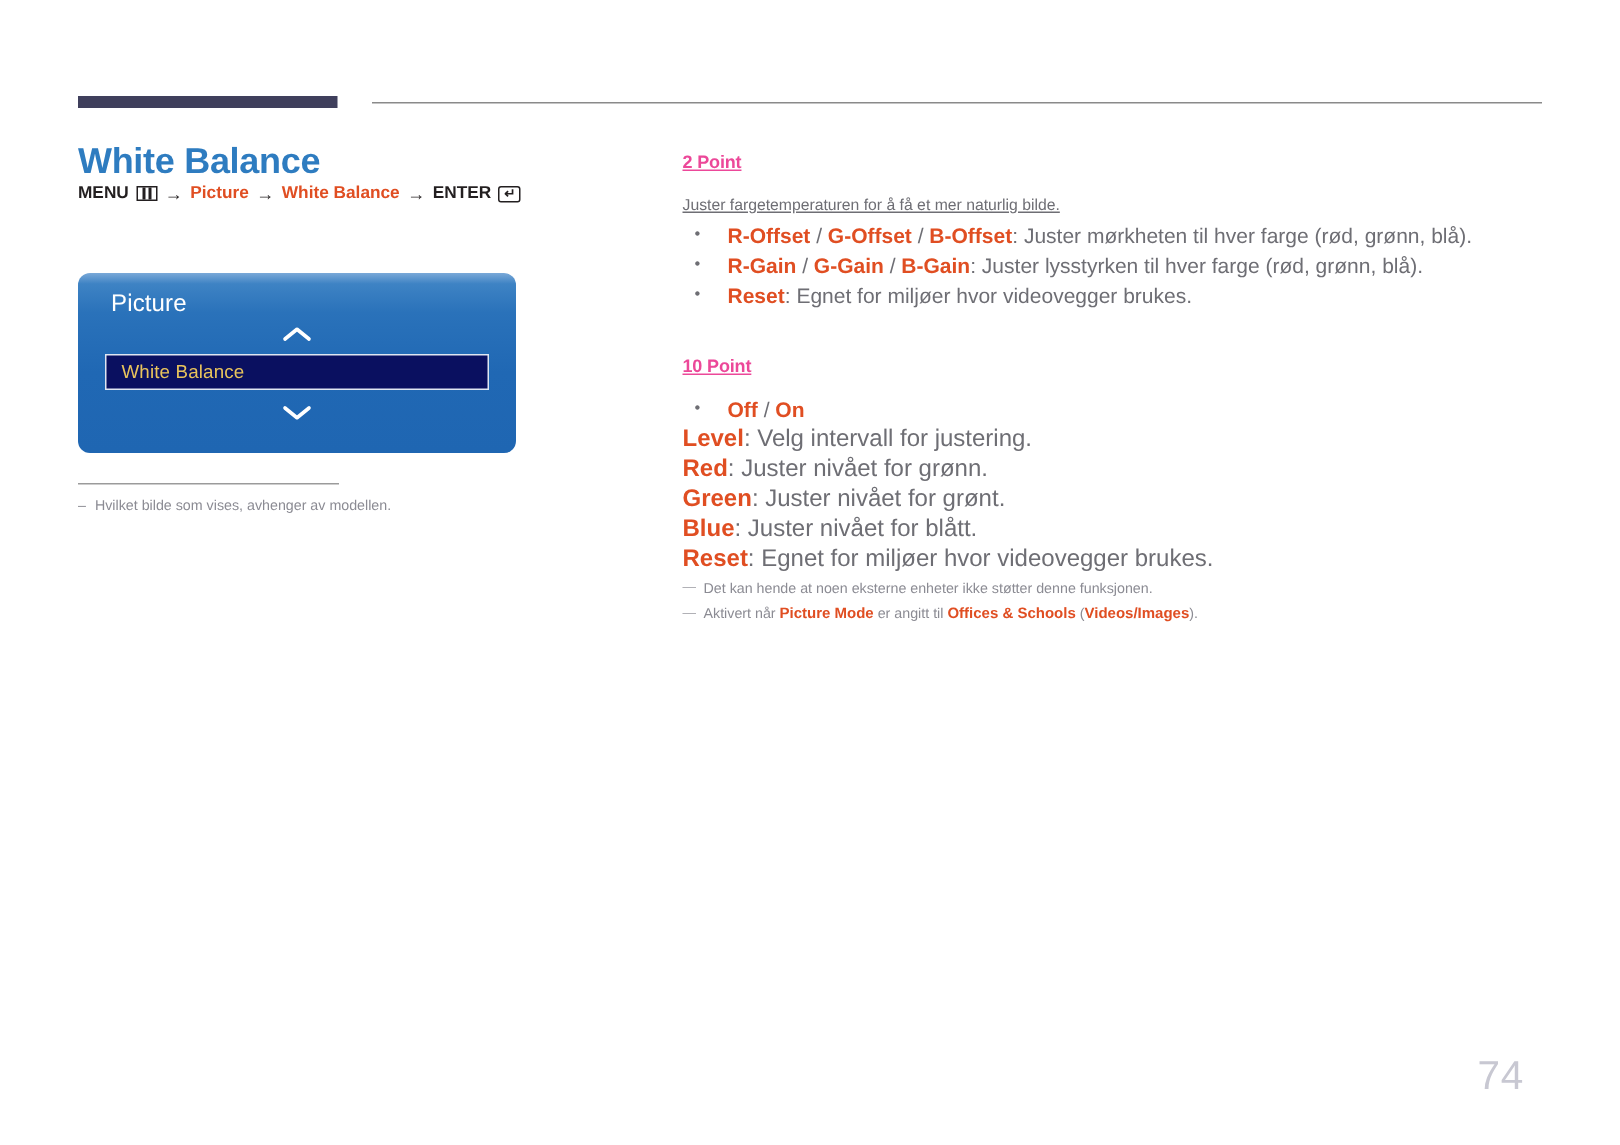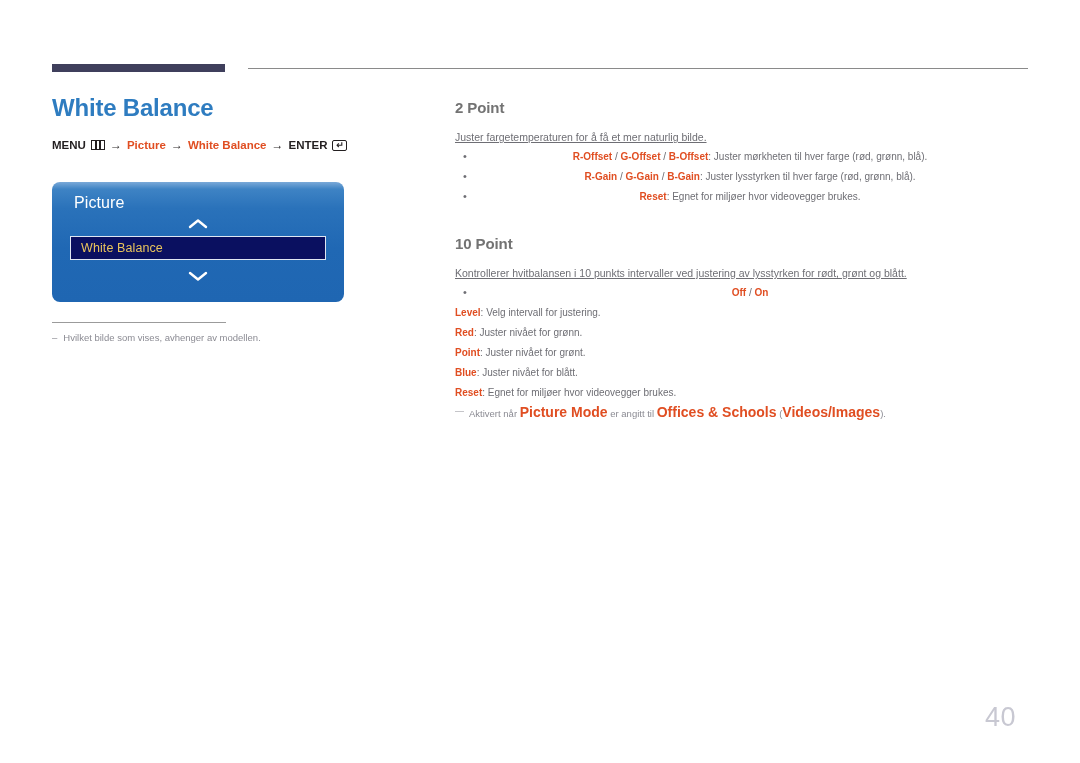--- a/index.html
+++ b/index.html
@@ -57,21 +57,20 @@
   .page-title {
     font-size: 24px;
     font-weight: bold;
     color: #2e7cc0;
     letter-spacing: -0.2px;
     margin: 0;
     line-height: 28px;
   }
 
   .breadcrumb {
-    margin-top: 16px;
     font-size: 11.5px;
     font-weight: bold;
     color: #231f20;
     white-space: nowrap;
     display: flex;
     align-items: center;
     gap: 0;
     line-height: 14px;
   }
   .breadcrumb .bc-orange { color: #e04e22; }
@@ -197,67 +196,67 @@
   .left-note-dash { flex: none; }
 
   
   .right-col {
     position: absolute;
     left: 455px;
     top: 98px;
     width: 560px;
   }
   .sec-head {
-    font-size: 15px;
-    font-weight: bold;
-    color: #737373;
+    font-size: 12px;
+    font-weight: bold;
+    color: #ec4899;
     margin: 0 0 12px 0;
     line-height: 20px;
     letter-spacing: -0.1px;
+    text-decoration: underline;
   }
   .sec-head.second { margin-top: 30px; }
 
   .body-line {
     font-size: 10.5px;
     color: #6e6e74;
     line-height: 14px;
     margin-bottom: 5px;
     text-decoration: underline;
   }
 
   ul.bullets {
     list-style: none;
     margin: 6px 0 0 0;
     padding: 0;
   }
   ul.bullets li {
     position: relative;
     padding-left: 30px;
-    font-size: 10px;
+    font-size: 14px;
     color: #6e6e74;
     line-height: 14px;
     margin-bottom: 6px;
-    text-align: center;
   }
   ul.bullets li::before {
     content: "\2022";
     position: absolute;
     left: 8px;
     top: -1px;
     color: #6e6e74;
     font-size: 11px;
   }
   .term {
     color: #e04e22;
     font-weight: bold;
   }
   .sep { color: #6e6e74; }
 
   .plain-line {
-    font-size: 10px;
+    font-size: 16px;
     color: #6e6e74;
     line-height: 14px;
     margin-bottom: 6px;
   }
 
   .foot-note {
     font-size: 9.5px;
     color: #8b8b93;
     line-height: 13px;
     margin-top: 4px;
@@ -265,21 +264,21 @@
     position: relative;
   }
   .foot-note::before {
     content: "\2014";
     position: absolute;
     left: 0;
     top: -1px;
     color: #a7a7ad;
     font-size: 9px;
   }
-  .foot-note .term { font-size: 14px; }
+  .foot-note .term { font-size: 10px; }
 
   
   .page-num {
     position: absolute;
     right: 52px;
     top: 702px;
     font-size: 27px;
     color: #c8c8d2;
     letter-spacing: 0.5px;
   }
@@ -348,44 +347,46 @@
       </li>
       <li>
         <span class="term">R-Gain</span><span class="sep"> / </span><span class="term">G-Gain</span><span class="sep"> / </span><span class="term">B-Gain</span><span>: Juster lysstyrken til hver farge (rød, grønn, blå).</span>
       </li>
       <li>
         <span class="term">Reset</span><span>: Egnet for miljøer hvor videovegger brukes.</span>
       </li>
     </ul>
 
     <h2 class="sec-head second">10 Point</h2>
-    <div class="body-line">Kontrollerer hvitbalansen i 10 punkts intervaller ved justering av lysstyrken for rødt, grønt og blått.</div>
     <ul class="bullets">
       <li>
         <span class="term">Off</span><span class="sep"> / </span><span class="term">On</span>
       </li>
     </ul>
 
     <div class="plain-line">
       <span class="term">Level</span><span>: Velg intervall for justering.</span>
     </div>
     <div class="plain-line">
       <span class="term">Red</span><span>: Juster nivået for grønn.</span>
     </div>
     <div class="plain-line">
-      <span class="term">Point</span><span>: Juster nivået for grønt.</span>
+      <span class="term">Green</span><span>: Juster nivået for grønt.</span>
     </div>
     <div class="plain-line">
       <span class="term">Blue</span><span>: Juster nivået for blått.</span>
     </div>
     <div class="plain-line">
       <span class="term">Reset</span><span>: Egnet for miljøer hvor videovegger brukes.</span>
     </div>
 
+    <div class="foot-note">
+      <span>Det kan hende at noen eksterne enheter ikke støtter denne funksjonen.</span>
+    </div>
     <div class="foot-note">
       <span>Aktivert når </span><span class="term">Picture Mode</span><span> er angitt til </span><span class="term">Offices &amp; Schools</span><span> (</span><span class="term">Videos/Images</span><span>).</span>
     </div>
 
   </div>
 
-  <div class="page-num">40</div>
+  <div class="page-num">74</div>
 
 </div>
 
 </body></html>

